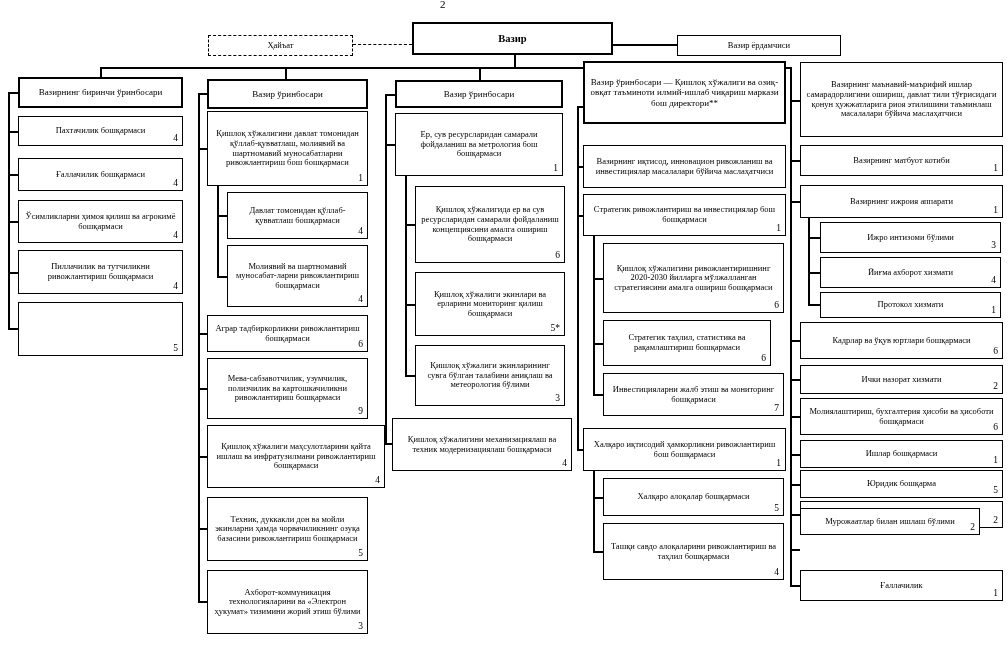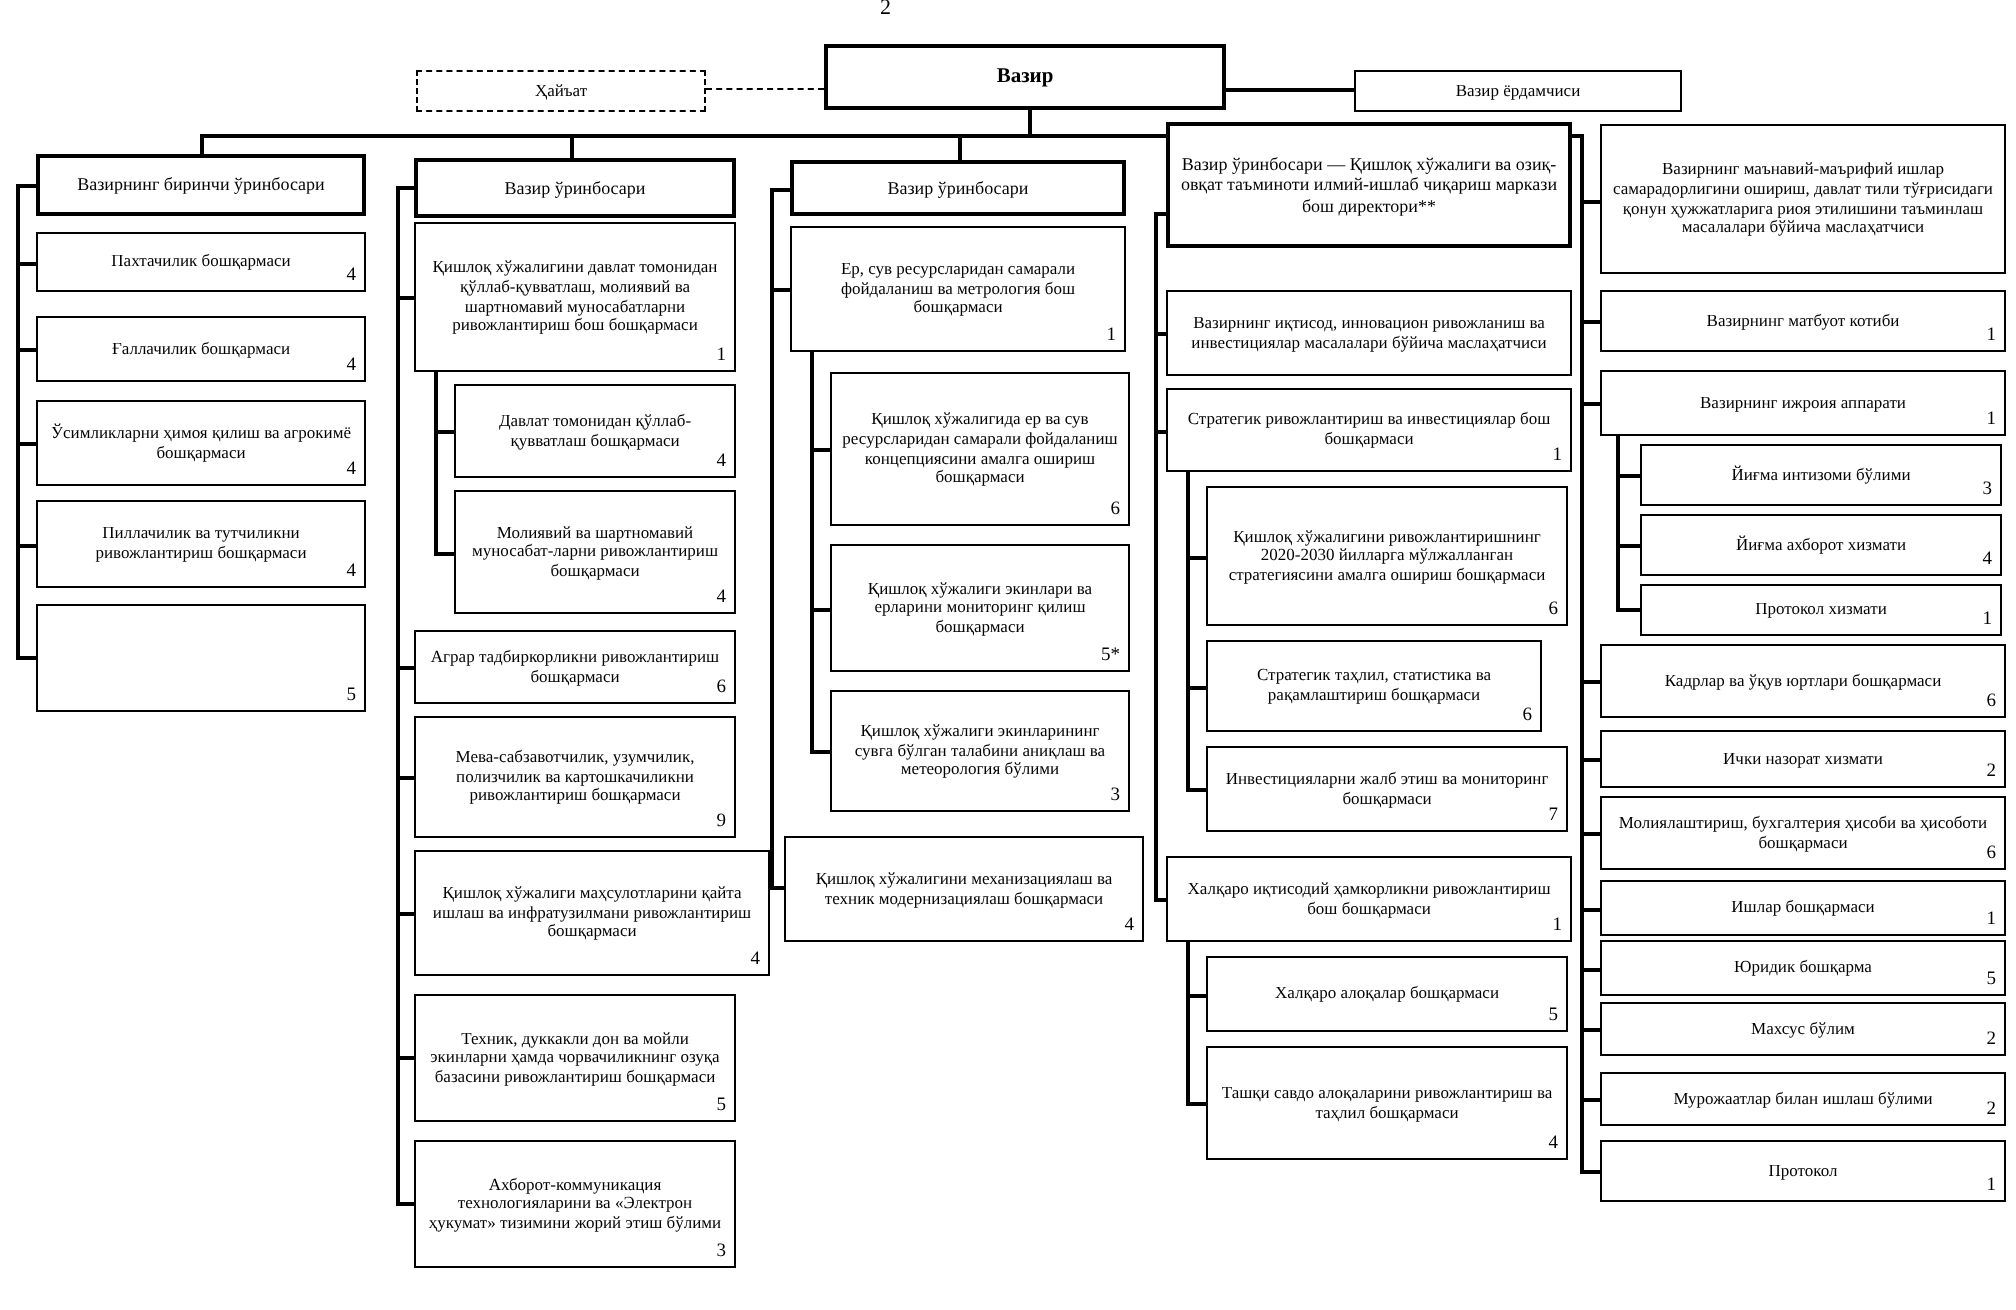--- a/index.html
+++ b/index.html
@@ -204,21 +204,21 @@
   </div>
   <div class="box" style="left:800px;top:145px;width:203px;height:31px">
     <span class="t">Вазирнинг матбуот котиби</span>
     <span class="n">1</span>
   </div>
   <div class="box" style="left:800px;top:185px;width:203px;height:33px">
     <span class="t">Вазирнинг ижроия аппарати</span>
     <span class="n">1</span>
   </div>
   <div class="box" style="left:820px;top:222px;width:181px;height:31px">
-    <span class="t">Йиғма интизоми бўлими</span>
+    <span class="t">Ижро интизоми бўлими</span>
     <span class="n">3</span>
   </div>
   <div class="box" style="left:820px;top:257px;width:181px;height:31px">
     <span class="t">Йиғма ахборот хизмати</span>
     <span class="n">4</span>
   </div>
   <div class="box" style="left:820px;top:292px;width:181px;height:26px">
     <span class="t">Протокол хизмати</span>
     <span class="n">1</span>
   </div>
@@ -239,26 +239,26 @@
     <span class="n">1</span>
   </div>
   <div class="box" style="left:800px;top:470px;width:203px;height:28px">
     <span class="t">Юридик бошқарма</span>
     <span class="n">5</span>
   </div>
   <div class="box" style="left:800px;top:501px;width:203px;height:27px">
     <span class="t">Махсус бўлим</span>
     <span class="n">2</span>
   </div>
-  <div class="box" style="left:800px;top:536px;width:203px;height:27px">
+  <div class="box" style="left:800px;top:508px;width:180px;height:27px">
     <span class="t">Мурожаатлар билан ишлаш бўлими</span>
     <span class="n">2</span>
   </div>
   <div class="box" style="left:800px;top:570px;width:203px;height:31px">
-    <span class="t">Протокол</span>
+    <span class="t">Ғаллачилик</span>
     <span class="n">1</span>
   </div>
   <i class="vl" style="left:790px;top:67px;height:519px"></i>
   <i class="hl" style="left:790px;top:100px;width:10px"></i>
   <i class="hl" style="left:790px;top:160px;width:10px"></i>
   <i class="hl" style="left:790px;top:201px;width:10px"></i>
   <i class="hl" style="left:790px;top:340px;width:10px"></i>
   <i class="hl" style="left:790px;top:379px;width:10px"></i>
   <i class="hl" style="left:790px;top:416px;width:10px"></i>
   <i class="hl" style="left:790px;top:454px;width:10px"></i>

